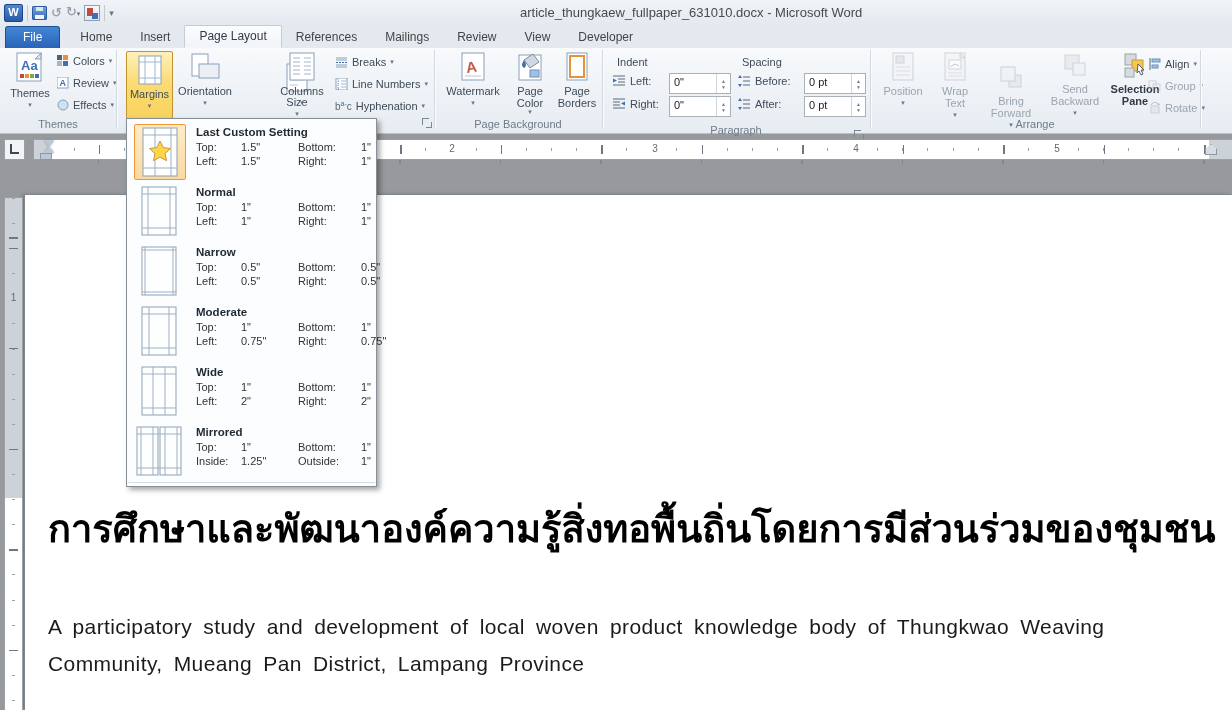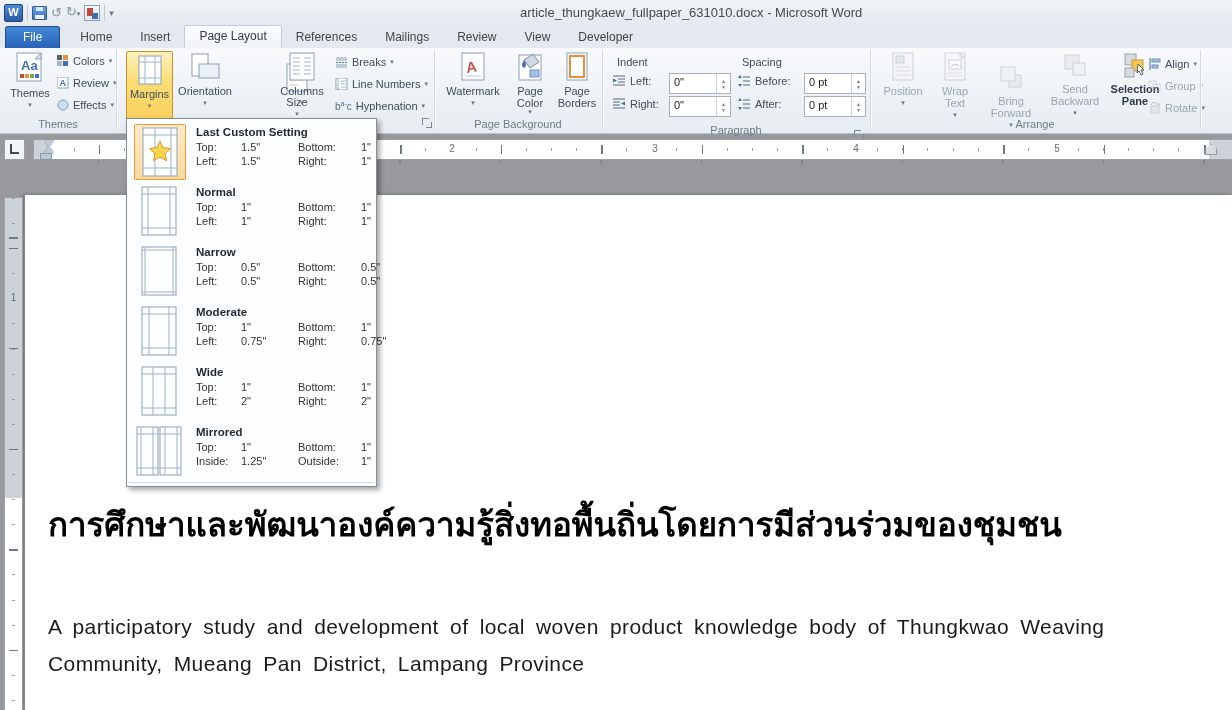--- a/index.html
+++ b/index.html
@@ -62,21 +62,21 @@
   .tabstops{left:48px;top:160px;width:1160px;height:4px;background:repeating-linear-gradient(90deg,#777f88 0 1px,transparent 1px 100.5px);background-position-x:50px;opacity:.7;}
   .tabsel{left:4px;top:139px;width:19px;height:19px;background:#f2f5f8;border:1px solid #9aa0a6;}
   .tabsel i{position:absolute;left:5px;top:4px;width:7px;height:8px;border-left:2px solid #40494f;border-bottom:2px solid #40494f;}
   .vruler{left:4px;top:197px;width:17px;height:513px;background:#fff;border:1px solid #9aa0a6;border-bottom:none;}
   .vruler .mseg{position:absolute;left:0;top:0;width:100%;height:300px;background:#ccd2d8;}
   .vticks8{position:absolute;top:0;height:513px;left:7px;width:3px;background:repeating-linear-gradient(180deg,#98a1ab 0 1px,transparent 1px 25.1px);}
   .vticks2{position:absolute;top:0;height:513px;left:4px;width:9px;background:repeating-linear-gradient(180deg,#6d7884 0 1px,transparent 1px 100.5px);background-position-y:50px;}
   .vnum{position:absolute;left:0;width:100%;text-align:center;font-size:10px;color:#5f6a76;background:#ccd2d8;top:94px;}
   
   .page{left:25px;top:195px;width:1207px;height:515px;background:#fff;box-shadow:-1px -1px 0 #7f868d, -3px 0 4px rgba(0,0,0,.25);}
-  .thai-h{position:absolute;left:23px;font-size:33px;font-weight:bold;color:#000;white-space:nowrap;font-family:"Liberation Sans","DejaVu Sans",sans-serif;}
+  .thai-h{position:absolute;left:23px;font-size:38px;font-weight:bold;color:#000;white-space:nowrap;font-family:"Liberation Sans","DejaVu Sans",sans-serif;}
   .eng-h{position:absolute;left:23px;font-size:21px;color:#1b1b1b;white-space:nowrap;letter-spacing:.4px;word-spacing:5px;}
   
   .menu{left:126px;top:118px;width:249px;background:#fcfdfe;border:1px solid #868e96;box-shadow:3px 3px 5px rgba(0,0,0,.35);z-index:50;padding:2px 0;}
   .mi{position:relative;height:60px;}
   .mi-icon{position:absolute;left:7px;top:3px;width:50px;height:54px;display:flex;align-items:center;justify-content:center;border-radius:2px;}
   .mi-icon.selected{border:1px solid #f29536;background:linear-gradient(#fdeccb,#fbd9a0);}
   .mi-name{position:absolute;left:69px;top:5px;font-size:11.5px;font-weight:bold;color:#1f2933;white-space:nowrap;}
   .mi-grid{position:absolute;left:69px;top:19px;display:grid;grid-template-columns:45px 57px 63px auto;font-size:11px;color:#333;line-height:14px;}
   .menusep{height:1px;background:#d8dce0;margin:1px 1px;}
   .custom-item{margin:2px 3px 1px 3px;height:18px;border:1px solid #d9b64f;border-radius:2px;background:linear-gradient(#fdf6d4,#fde globalThis78a);background:linear-gradient(#fdf6d4,#fde788);font-size:11.5px;color:#1f2933;padding:2px 0 0 28px;}

